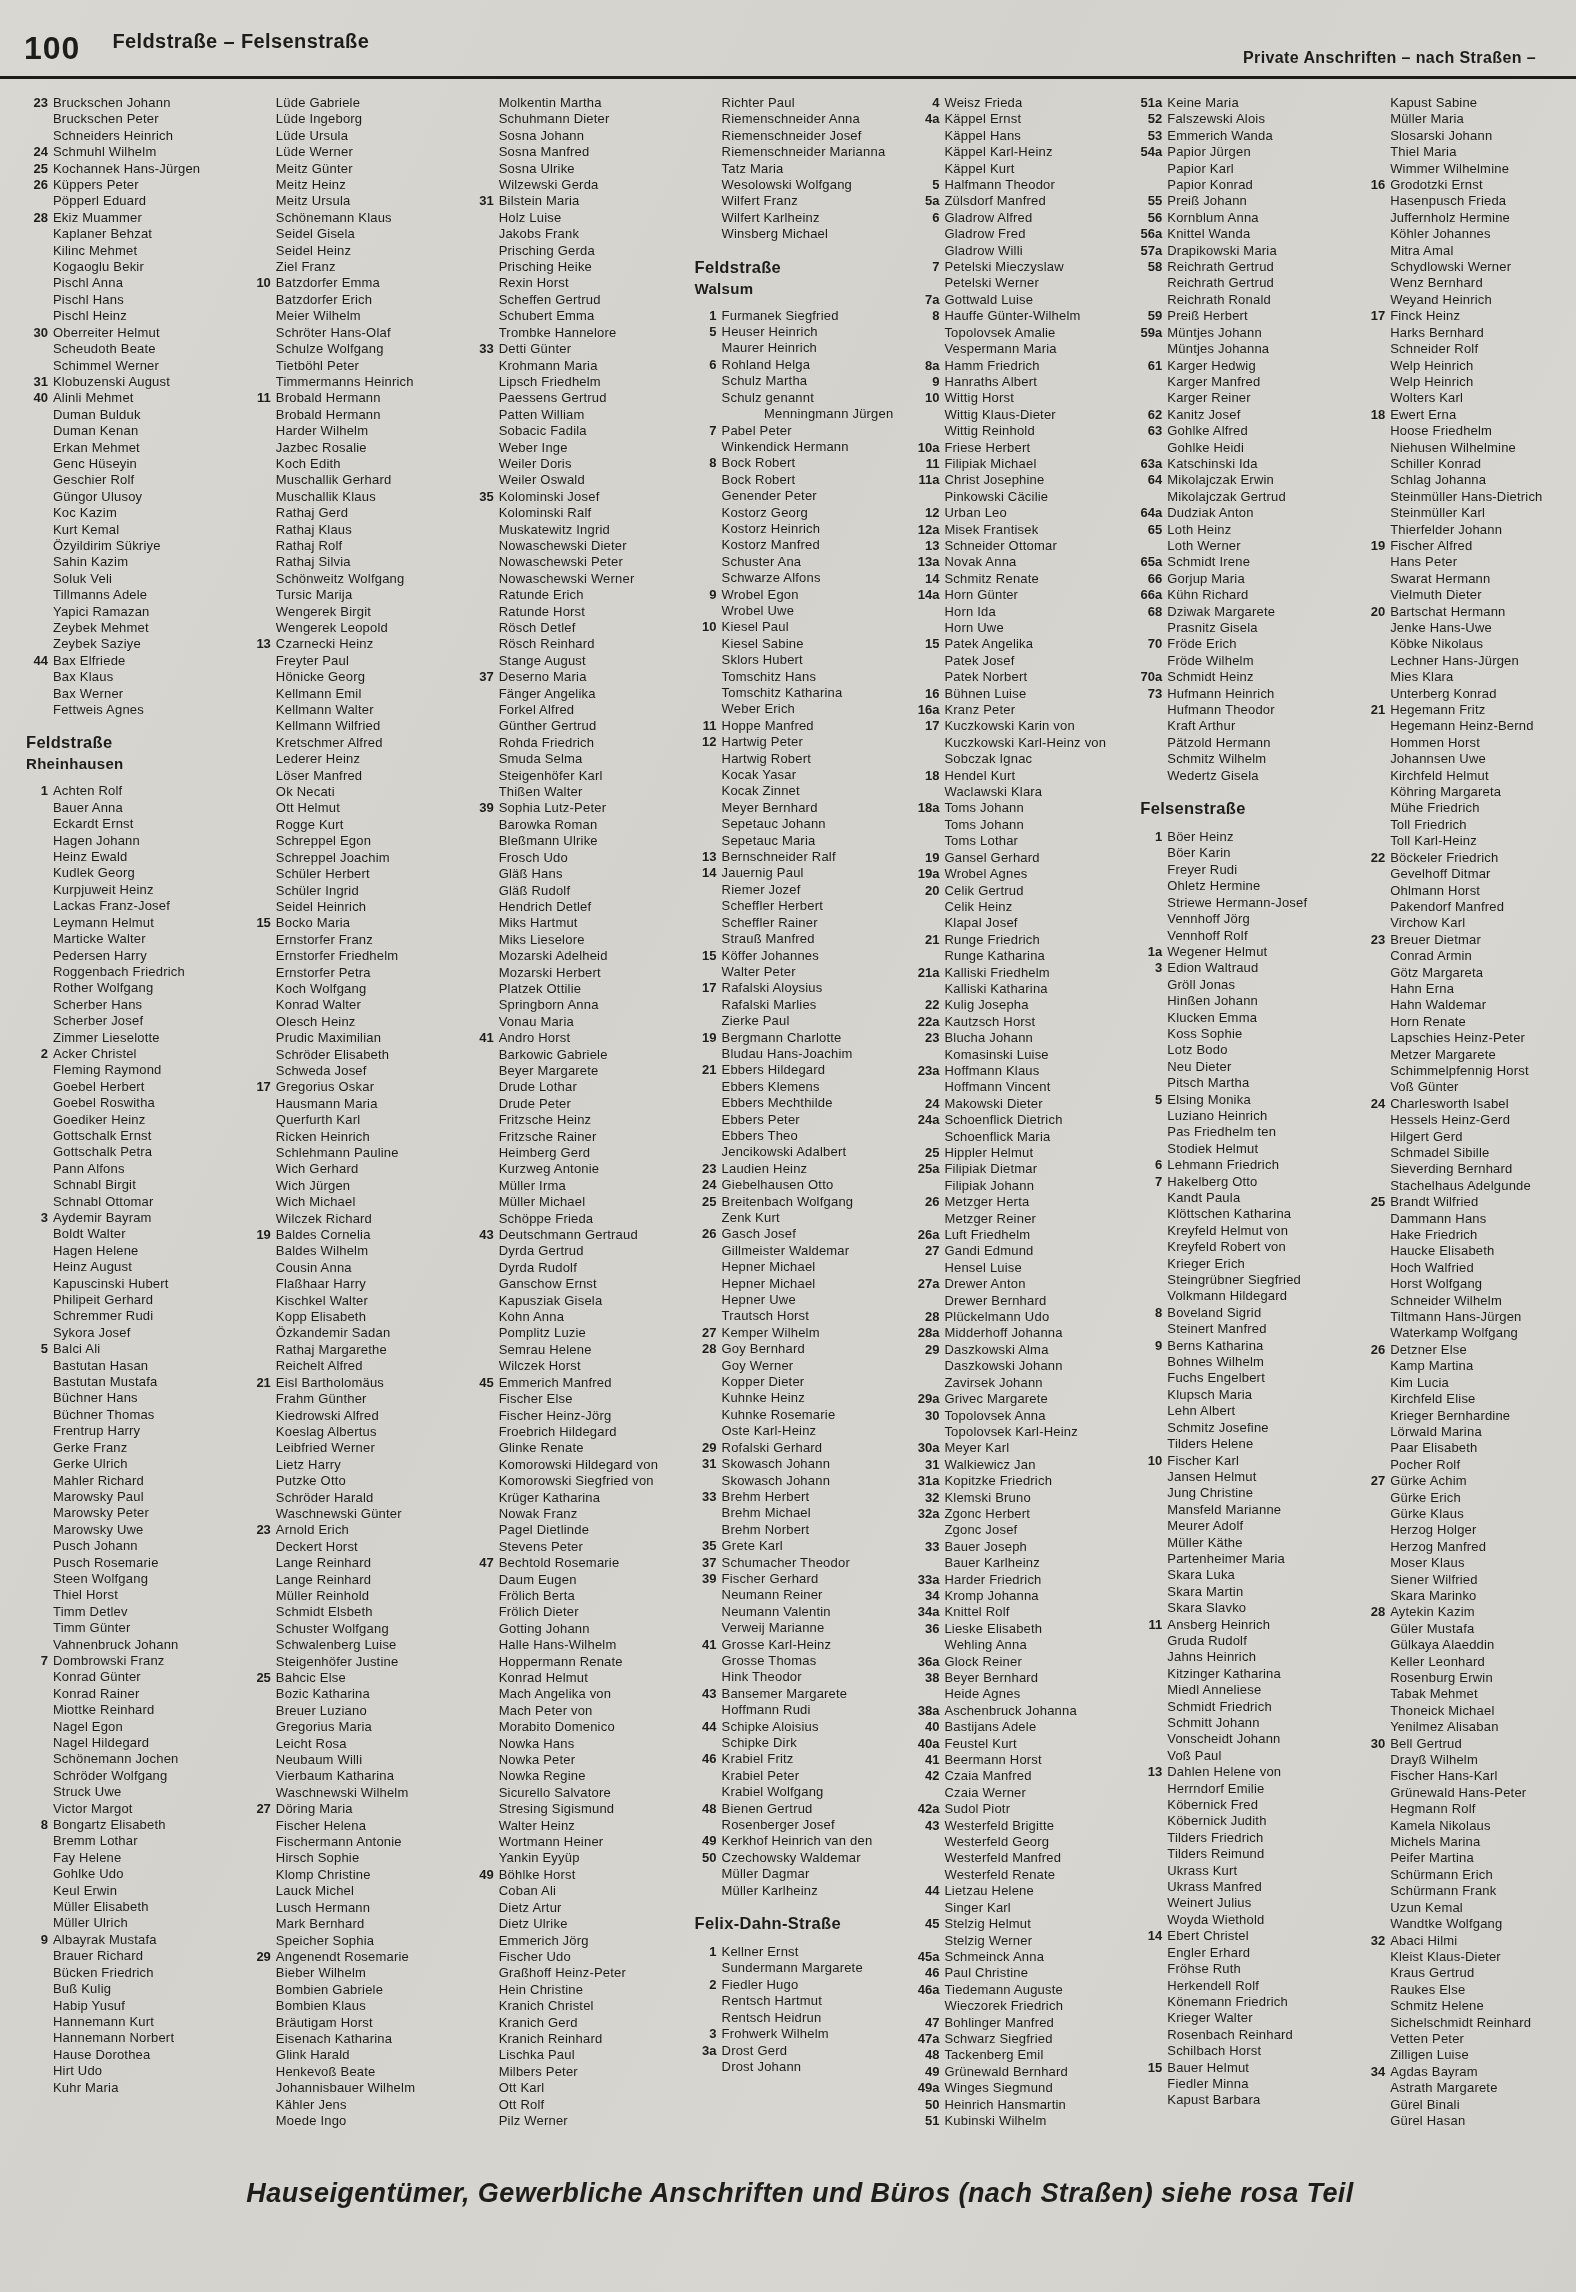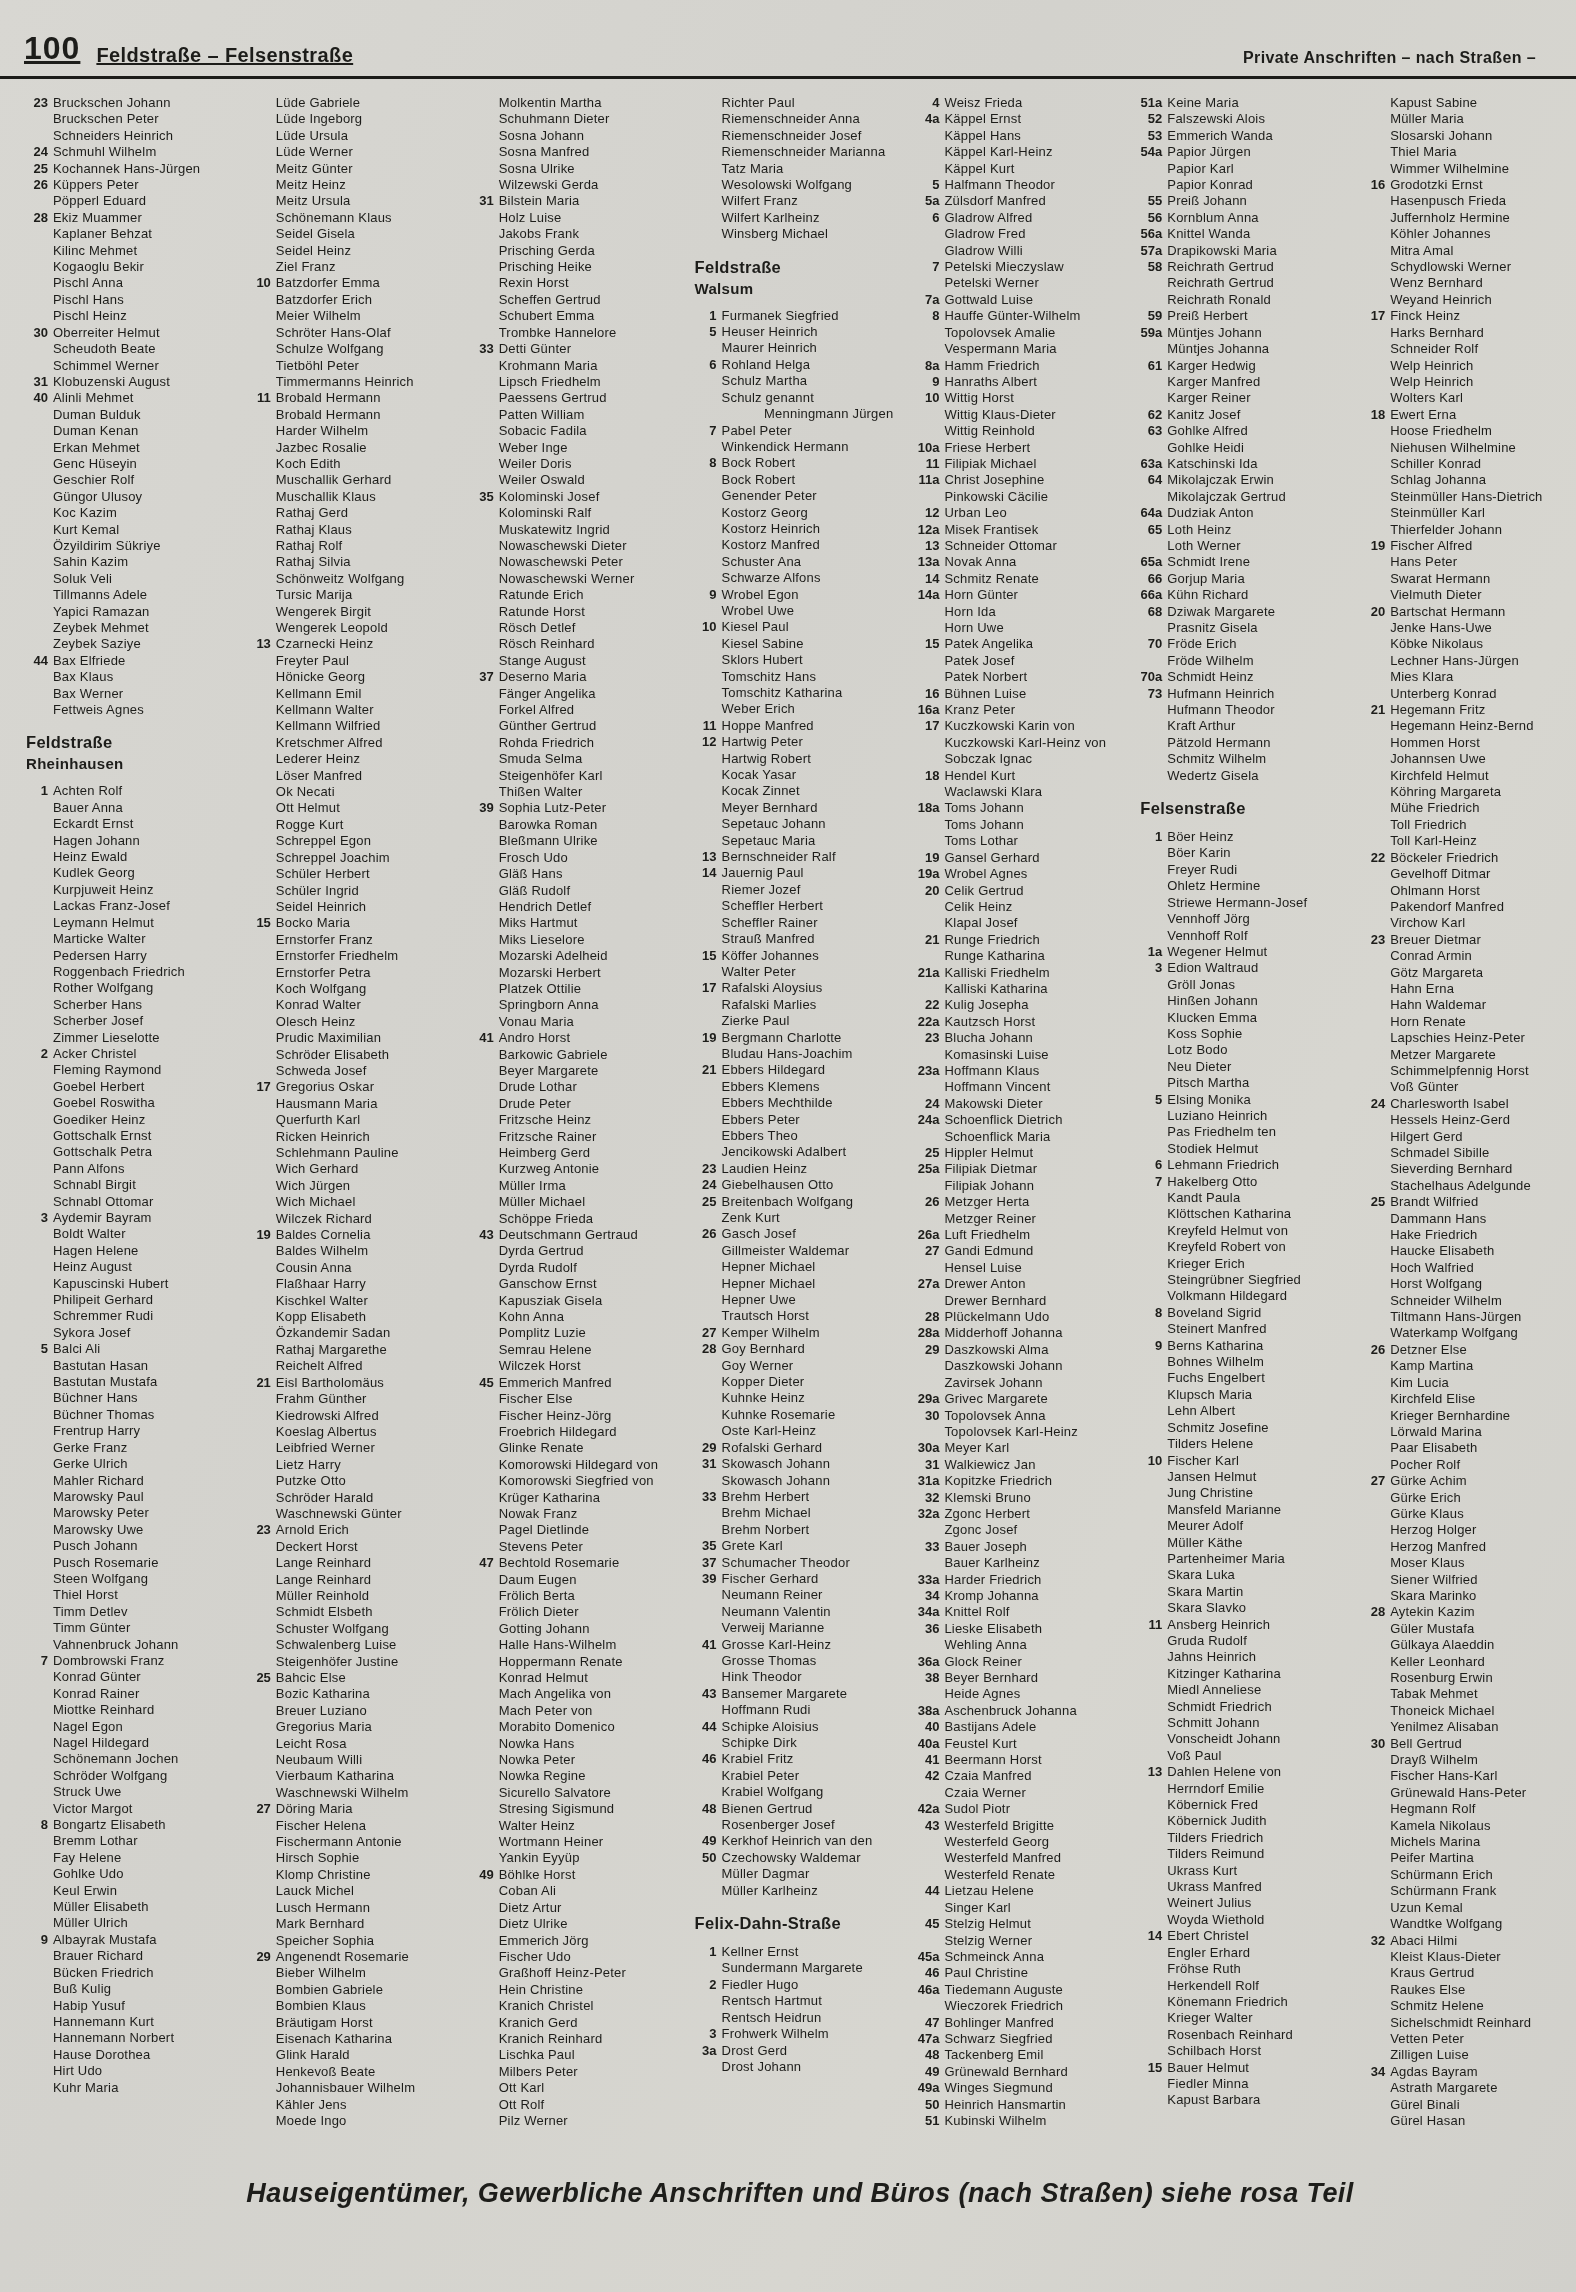--- a/index.html
+++ b/index.html
@@ -3,23 +3,23 @@
 <meta charset="utf-8">
 <style>
   html,body{margin:0;padding:0;}
   body{
     width:1576px;height:2292px;position:relative;overflow:hidden;
     background:linear-gradient(115deg,#d8d7d2 0%,#d3d2cd 40%,#d7d6d0 70%,#d1d0cb 100%);
     color:#1d1d1a;font-family:"Liberation Sans","DejaVu Sans",sans-serif;
     -webkit-font-smoothing:antialiased;
   }
   .page-header{display:flex;justify-content:space-between;align-items:flex-end;padding:30px 40px 9px 24px;}
-  .h-left{display:flex;align-items:flex-end;text-decoration:underline;}
+  .h-left{display:flex;align-items:flex-start;}
   .pageno{font-size:32px;font-weight:700;letter-spacing:1px;}
-  .h-title{font-size:20px;font-weight:700;margin-left:16px;letter-spacing:.4px;}
+  .h-title{font-size:20px;font-weight:700;margin-left:32px;letter-spacing:.4px;}
   .h-right{font-size:16px;font-weight:700;letter-spacing:.4px;}
   .rule{height:3px;background:#1c1c19;width:100%;}
   .columns{
     display:grid;grid-template-columns:repeat(7,1fr);column-gap:22px;
     padding:16px 14px 0 24px;
   }
   .col{min-width:0;}
   ul.entries{list-style:none;margin:0;padding:0;}
   .entry{display:flex;white-space:nowrap;line-height:16.4px;font-size:13px;letter-spacing:.2px;}
   .entry .no{min-width:24px;text-align:right;margin-right:5px;font-weight:700;flex:0 0 auto;letter-spacing:0;}

